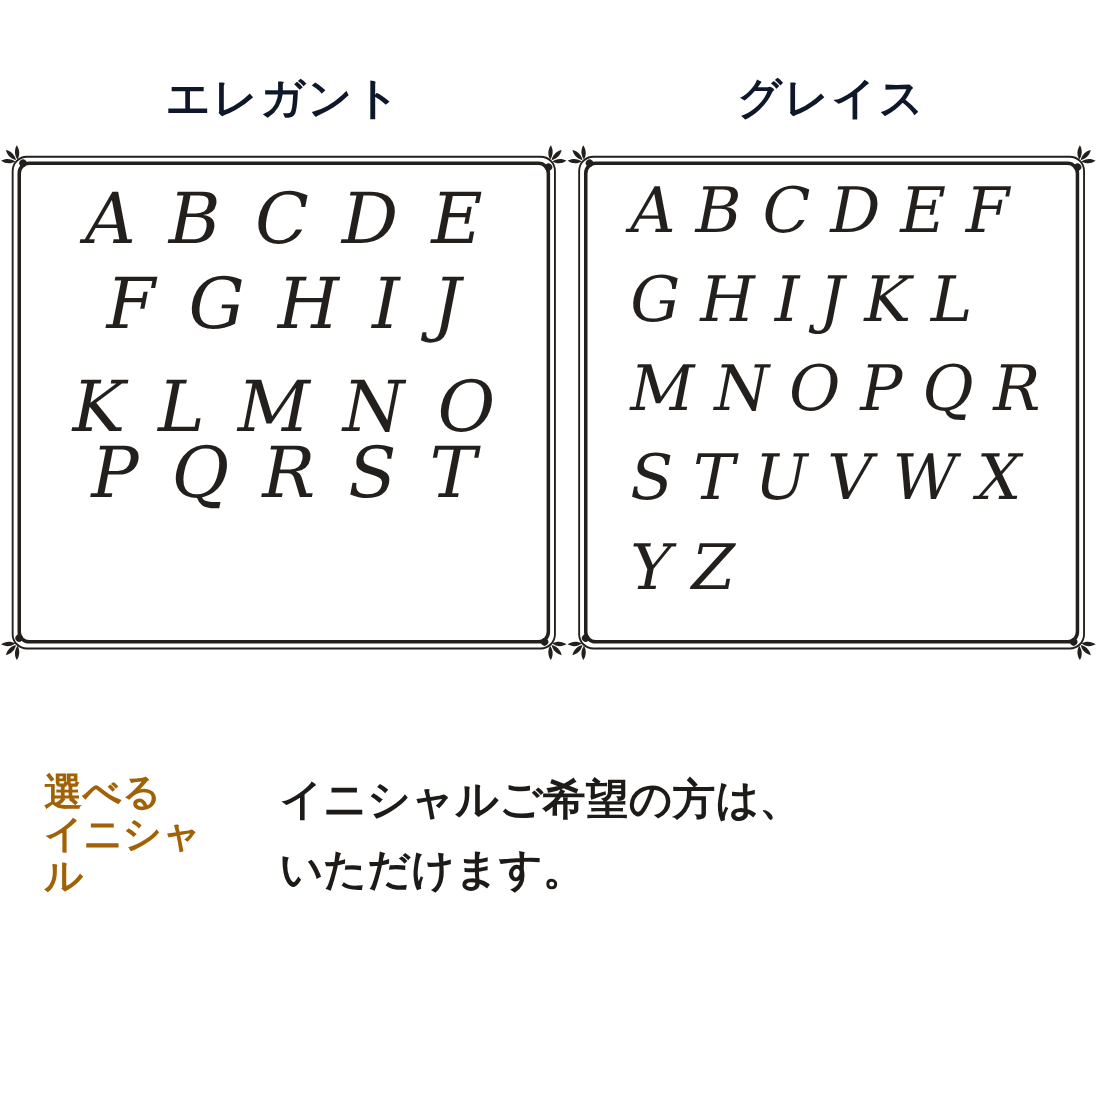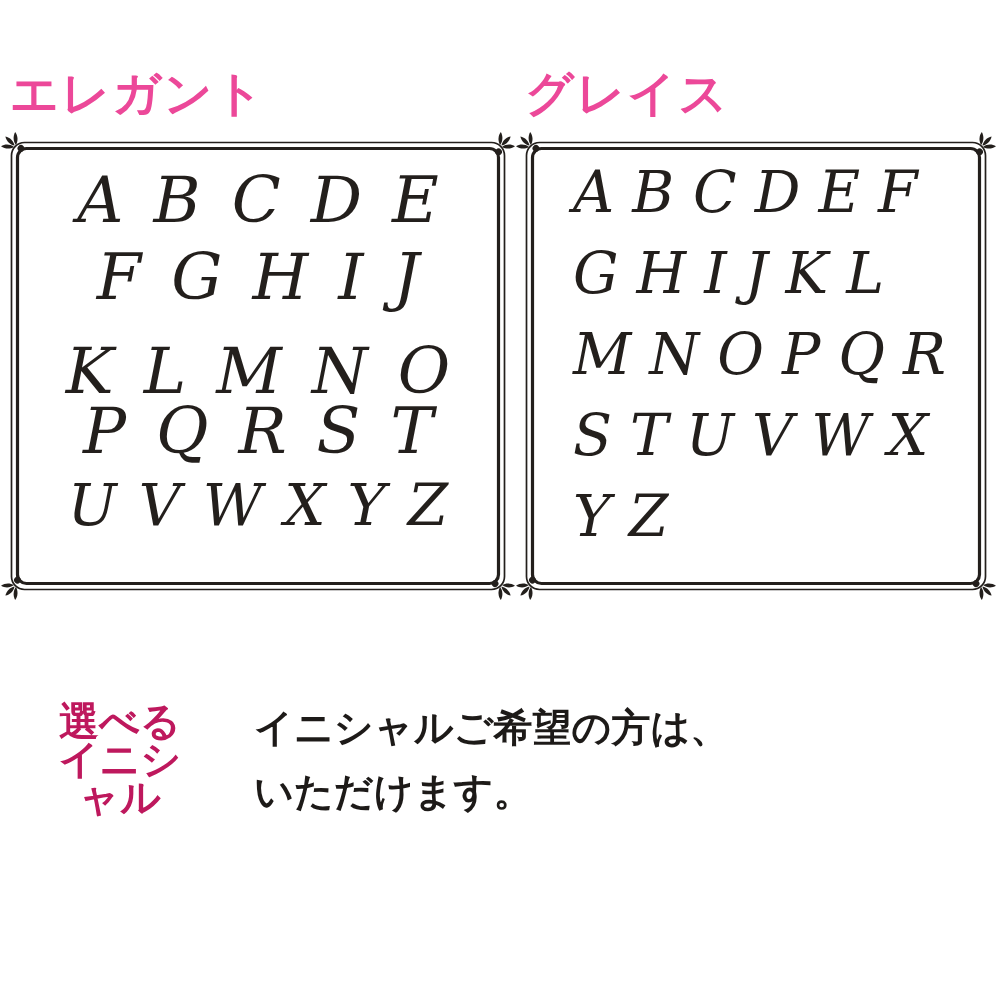--- a/index.html
+++ b/index.html
@@ -2,22 +2,22 @@
 <html><head>
 <meta charset="utf-8">
 <style>
   html,body{margin:0;padding:0;}
   body{
     width:1000px;height:1000px;background:#ffffff;position:relative;
     font-family:"DejaVu Sans",sans-serif;color:#231f1c;overflow:hidden;
   }
   .panel-title{
     position:absolute;top:62px;height:44px;
-    font-size:48px;font-weight:700;letter-spacing:2px;
-    text-align:left;color:#ec4899;
+    font-size:40px;font-weight:700;letter-spacing:2px;
+    text-align:center;color:#0f172a;
     font-family:"DejaVu Sans",sans-serif;
   }
   #title-left{left:10px;width:496px;}
   #title-right{left:525px;width:462px;}
 
   .frame-box{position:absolute;top:141px;}
   #frame-left{left:10px;width:496px;height:450px;}
   #frame-right{left:525px;width:462px;height:450px;}
   .frame-box svg{position:absolute;left:0;top:0;overflow:visible;}
 
@@ -31,22 +31,22 @@
   }
   
   .grace-row{
     left:48px;
     font-family:"DejaVu Serif",serif;font-style:italic;font-weight:500;
     font-size:57px;letter-spacing:18px;
   }
 
   .footer-label{
     position:absolute;left:40px;top:702px;width:160px;
-    font-size:40px;font-weight:700;line-height:38px;text-align:center;
-    color:#be185d;
+    font-size:35px;font-weight:700;line-height:38px;
+    color:#a16207;
   }
   .footer-body{
     position:absolute;left:254px;top:696px;width:720px;
     font-size:39px;font-weight:600;line-height:64px;
     color:#1d1a18;white-space:nowrap;
   }
 </style>
 </head>
 <body>
 
@@ -67,21 +67,20 @@
     <rect x="7.5" y="7.5" width="481" height="435" rx="9" fill="none" stroke="#231f1c" stroke-width="3.2"></rect>
     <use href="#orn-l" transform="translate(6,6) rotate(-45)"></use>
     <use href="#orn-l" transform="translate(490,6) rotate(45)"></use>
     <use href="#orn-l" transform="translate(490,444) rotate(135)"></use>
     <use href="#orn-l" transform="translate(6,444) rotate(225)"></use>
   </svg>
   <div class="letter-row script-row" style="top:22px">ABCDE</div>
   <div class="letter-row script-row" style="top:99px">FGHIJ</div>
   <div class="letter-row script-row" style="top:193px">KLMNO</div>
   <div class="letter-row script-row" style="top:253px">PQRST</div>
-  <div class="letter-row script-row" style="top:330px;font-size:58px;letter-spacing:22px;text-indent:22px">UVWXYZ</div>
 </div>
 
 <div class="frame-box" id="frame-right">
   <svg width="462" height="450" viewBox="0 0 462 450" aria-hidden="true">
     <defs>
       <g id="orn-r">
         <path d="M0,-2 C -2.6,-6 -2.6,-11 0,-15 C 2.6,-11 2.6,-6 0,-2 Z" fill="#231f1c"></path>
         <path d="M0,-2 C -2.6,-6 -2.6,-11 0,-15 C 2.6,-11 2.6,-6 0,-2 Z" fill="#231f1c" transform="rotate(-42)"></path>
         <path d="M0,-2 C -2.6,-6 -2.6,-11 0,-15 C 2.6,-11 2.6,-6 0,-2 Z" fill="#231f1c" transform="rotate(42)"></path>
         <circle cx="2.5" cy="4.5" r="3.4" fill="#231f1c"></circle>

